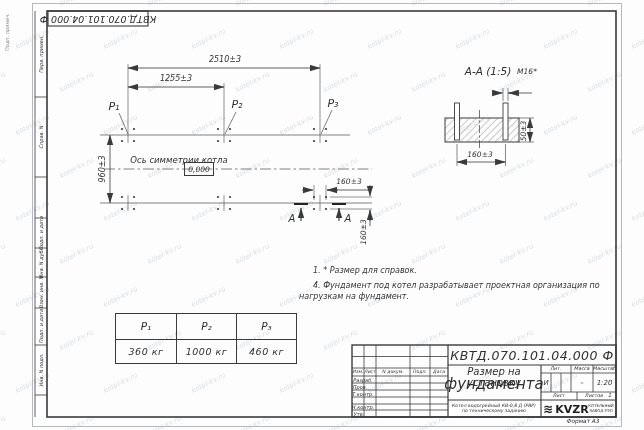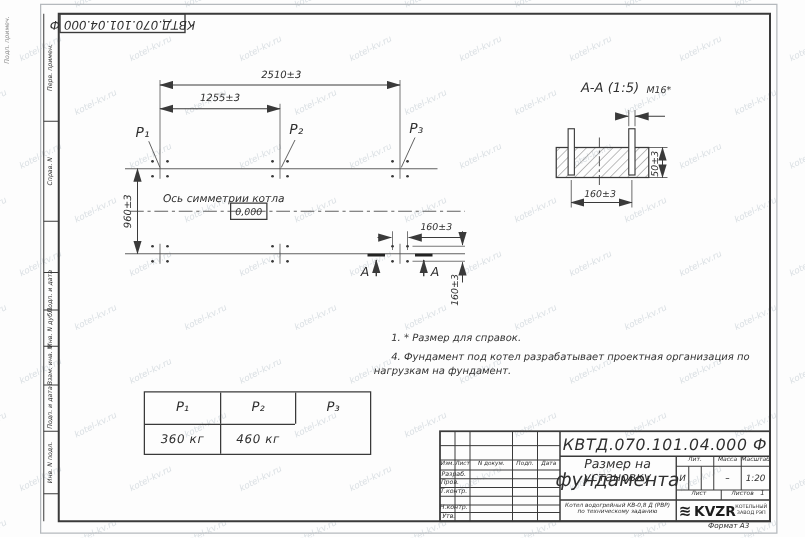--- a/index.html
+++ b/index.html
@@ -256,20 +256,21 @@
   <div class="notes">
     <p>1. * Размер для справок.</p>
     <p>4. Фундамент под котел разрабатывает проектная организация по нагрузкам на фундамент.</p>
   </div>
 
   <div id="loads">
     <div class="cell hdr">Р₁</div>
     <div class="cell hdr">Р₂</div>
     <div class="cell hdr">Р₃</div>
     <div class="cell val">360 кг</div>
+    <div class="cell val">1000 кг</div>
     <div class="cell val">460 кг</div>
   </div>
 
   <span class="t" style="left:532px;top:355.5px;font-size:12.5px;letter-spacing:.5px;">КВТД.070.101.04.000  Ф</span>
   <span class="t" style="left:358px;top:372px;font-size:4.6px;">Изм.</span>
   <span class="t" style="left:370px;top:372px;font-size:4.6px;">Лист</span>
   <span class="t" style="left:393px;top:372px;font-size:4.6px;">N докум.</span>
   <span class="t" style="left:420px;top:372px;font-size:4.6px;">Подп.</span>
   <span class="t" style="left:439px;top:372px;font-size:4.6px;">Дата</span>
   <span class="t" style="left:363px;top:379.5px;font-size:5px;">Разраб.</span>

